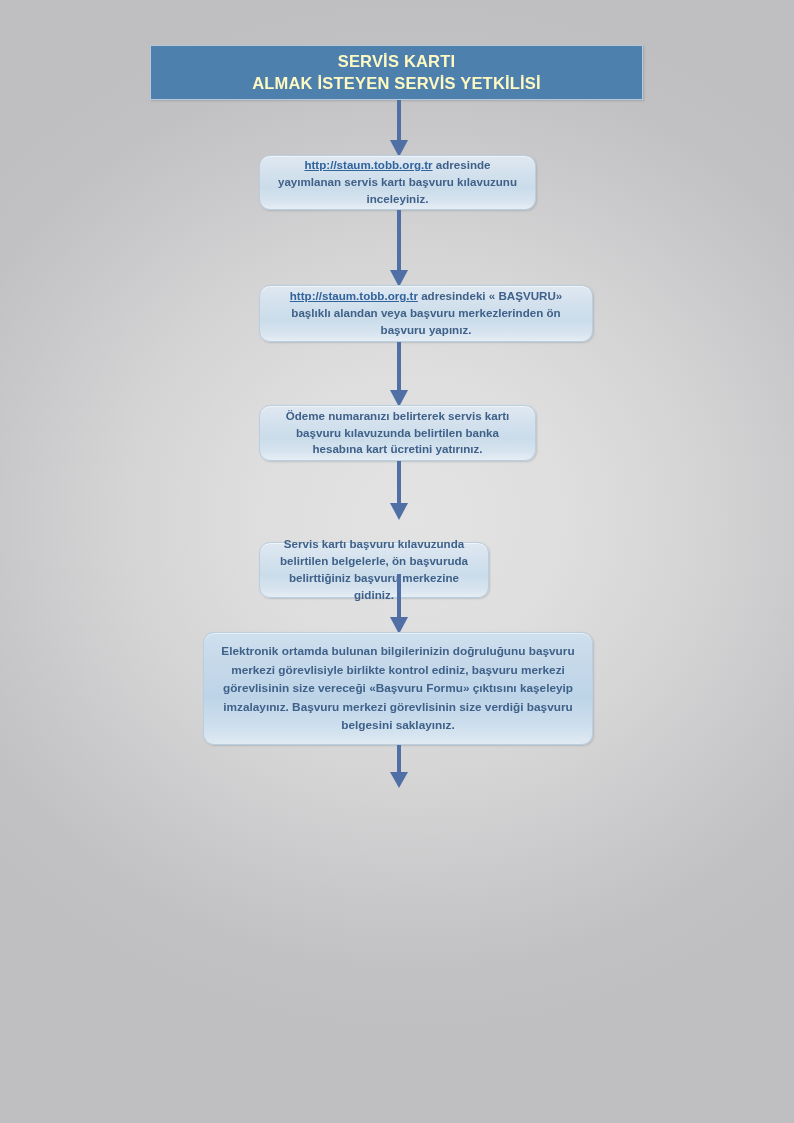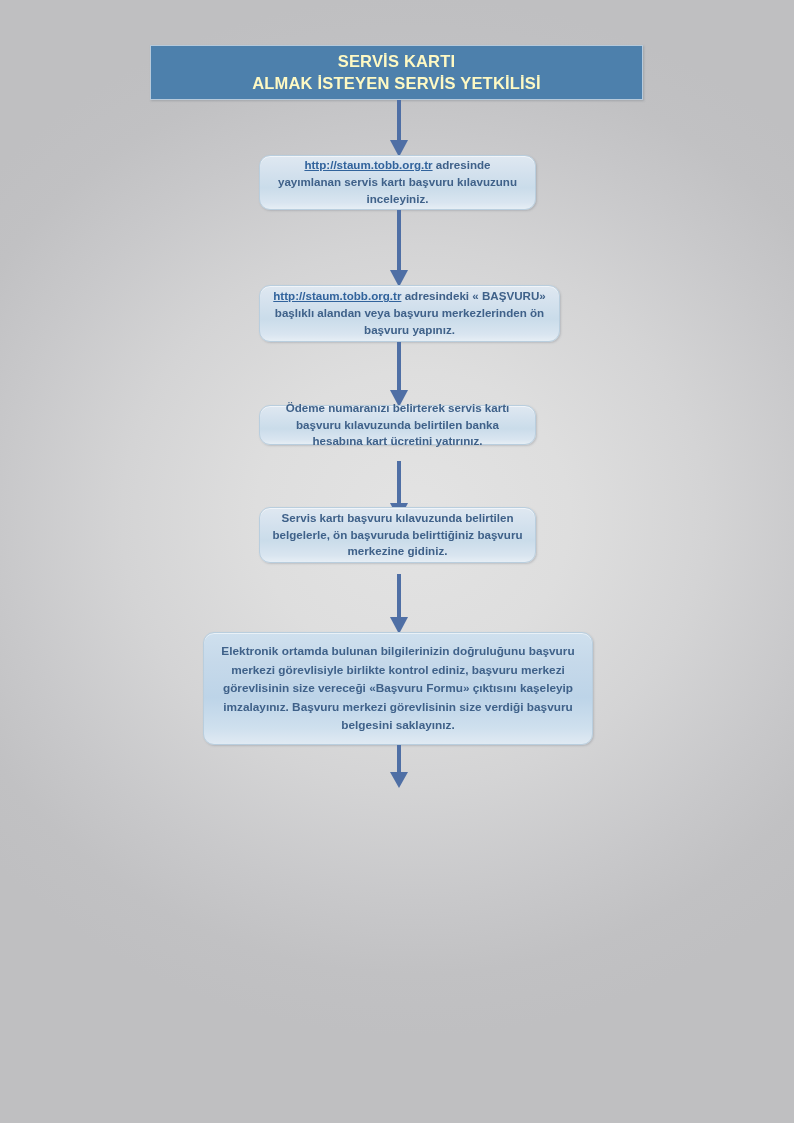--- a/index.html
+++ b/index.html
@@ -82,23 +82,23 @@
     line-height: 1.45;
     text-align: center;
     display: flex;
     align-items: center;
     justify-content: center;
     padding: 4px 12px;
   }
   .node p { margin: 0; }
 
   .node-1 { left: 259px; top: 155px; width: 277px; height: 55px; }
-  .node-2 { left: 259px; top: 285px; width: 301px; height: 57px; }
-  .node-3 { left: 259px; top: 405px; width: 277px; height: 40px; }
-  .node-4 { left: 259px; top: 507px; width: 277px; height: 56px; }
+  .node-2 { left: 259px; top: 285px; width: 334px; height: 57px; }
+  .node-3 { left: 259px; top: 405px; width: 277px; height: 56px; }
+  .node-4 { left: 259px; top: 542px; width: 230px; height: 56px; }
 
   .node-5 {
     left: 203px;
     top: 632px;
     width: 390px;
     height: 113px;
     font-size: 11.8px;
     line-height: 1.58;
     background: linear-gradient(to bottom,
         #cfe0ee 0%,

